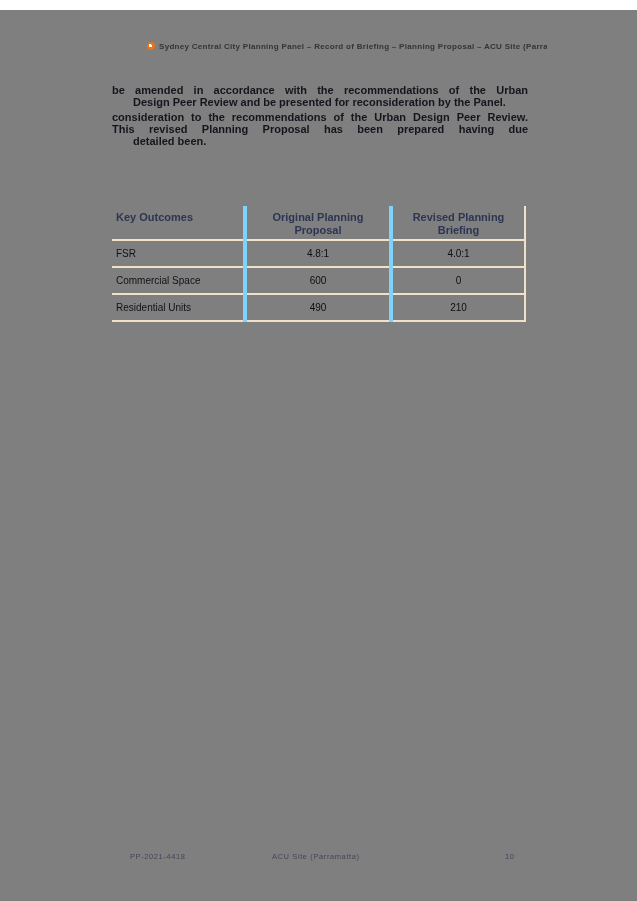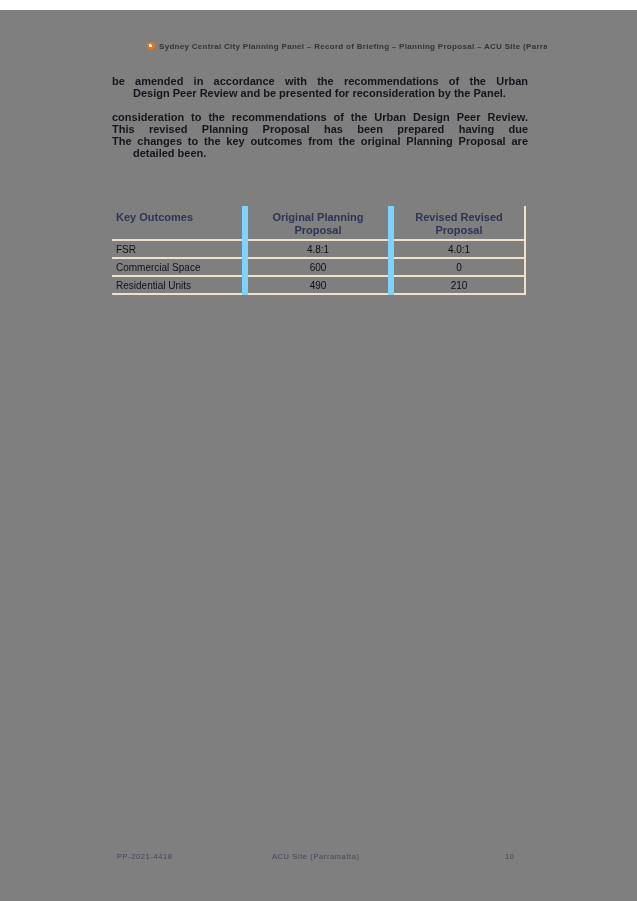--- a/index.html
+++ b/index.html
@@ -27,61 +27,61 @@
     font-size:8px;letter-spacing:0.3px;color:#26262e;font-weight:bold;
     white-space:nowrap;overflow:hidden;
     filter:blur(0.7px);opacity:.85;
   }
   
   .paragraph{
     position:absolute;left:112px;width:416px;
     font-size:11px;font-weight:bold;color:#15151d;
     line-height:12px;letter-spacing:0px;
   }
-  .p1{top:75px;}
+  .p1{top:84px;}
   .p2{top:111px;}
   .jline{text-align:justify;text-align-last:justify;}
   .jlast{text-align:left;padding-left:21px;}
   
   .kt-wrap{position:absolute;left:112px;top:206px;width:413px;}
   table.kt{
     border-collapse:collapse;table-layout:fixed;width:413px;
   }
   .kt col.c1{width:133px;} .kt col.c2{width:146px;} .kt col.c3{width:134px;}
   .kt th,.kt td{
     padding:0 4px;margin:0;
     font-family:"Liberation Sans", sans-serif;
     border-bottom:2px solid #f0e1c8;
   }
-  .kt .vline-l{border-left:6px solid #7dd3fc;margin-top:28px;}
+  .kt .vline-l{border-left:4px solid #7dd3fc;margin-top:28px;}
   .kt .vline-r{border-right:2px solid #f0e1c8;}
   .kt th{
     font-size:11px;font-weight:bold;color:#2c3553;
     line-height:13px;vertical-align:top;padding-top:5px;height:34px;
     box-sizing:border-box;
   }
   .kt th.lbl{text-align:left;}
   .kt th.ctr{text-align:center;}
   .kt td.lbl{
     text-align:left;font-size:10px;color:#111118;vertical-align:middle;
   }
   .kt td.val{
     text-align:center;font-size:10px;color:#0e0e14;vertical-align:middle;
   }
   .kt tr.r-height td{height:46px;box-sizing:border-box;}
   .kt tr.r-height td.lbl{vertical-align:top;padding-top:6px;}
   .kt tr.r-height td.val{line-height:19px;}
-  .kt tr.r-std td{height:18px;box-sizing:border-box;}
+  .kt tr.r-std td{height:27px;box-sizing:border-box;}
   
   .footer-item{
     position:absolute;top:852px;
     font-size:7.5px;color:#3a3f52;letter-spacing:0.6px;
     filter:blur(0.55px);opacity:.9;white-space:nowrap;
   }
-  .f-left{left:117px;}
+  .f-left{left:130px;}
   .f-center{left:272px;}
   .f-right{left:505px;}
 </style>
 </head>
 <body>
 
 <div class="page">
 
   <div class="top-strip"></div>
 
@@ -91,36 +91,35 @@
   </div>
 
   <div class="paragraph p1">
     <div class="jline">be amended in accordance with the recommendations of the Urban</div>
     <div class="jlast">Design Peer Review and be presented for reconsideration by the Panel.</div>
   </div>
 
   <div class="paragraph p2">
     <div class="jline">consideration to the recommendations of the Urban Design Peer Review.</div>
     <div class="jline">This revised Planning Proposal has been prepared having due</div>
-    <div class="jline">The changes to the key outcomes from the original Planning Proposal are</div>
     <div class="jlast">detailed been.</div>
   </div>
 
   <div class="kt-wrap">
     <table class="kt">
       <colgroup>
           <col class="c1">
           <col class="c2">
           <col class="c3">
         </colgroup>
       <tbody>
           <tr>
         <th class="lbl">Key Outcomes</th>
         <th class="ctr vline-l">Original Planning Proposal</th>
-        <th class="ctr vline-l vline-r">Revised Revised Proposal</th>
+        <th class="ctr vline-l vline-r">Revised Planning Briefing</th>
       </tr>
       <tr class="r-std">
         <td class="lbl">FSR</td>
         <td class="val vline-l">4.8:1</td>
         <td class="val vline-l vline-r">4.0:1</td>
       </tr>
       <tr class="r-std">
         <td class="lbl">Commercial Space</td>
         <td class="val vline-l">600</td>
         <td class="val vline-l vline-r">0</td>

